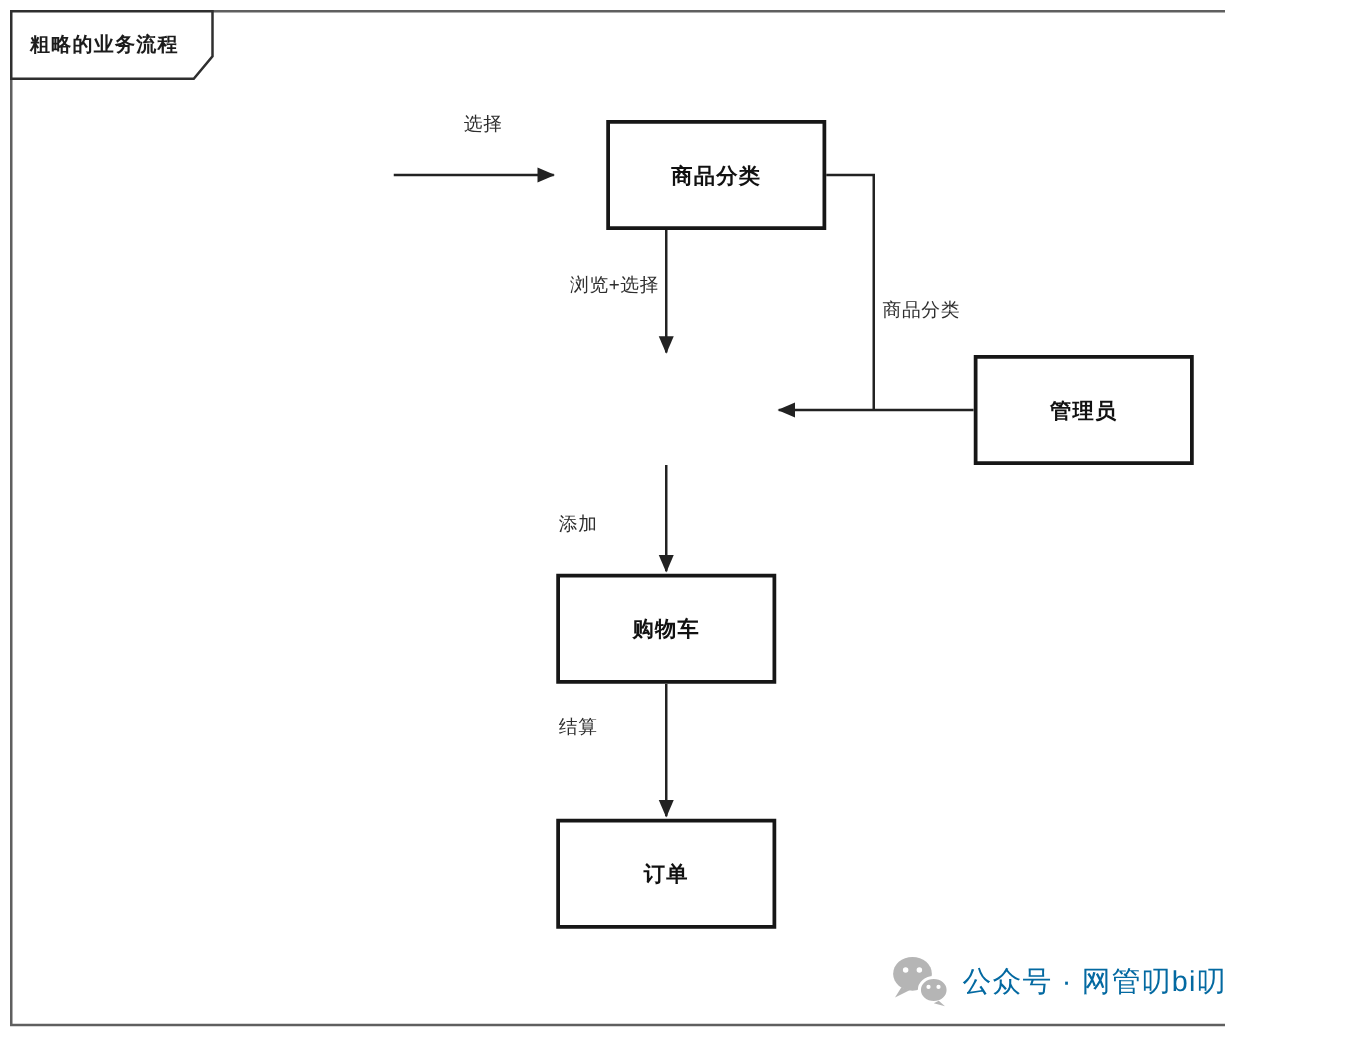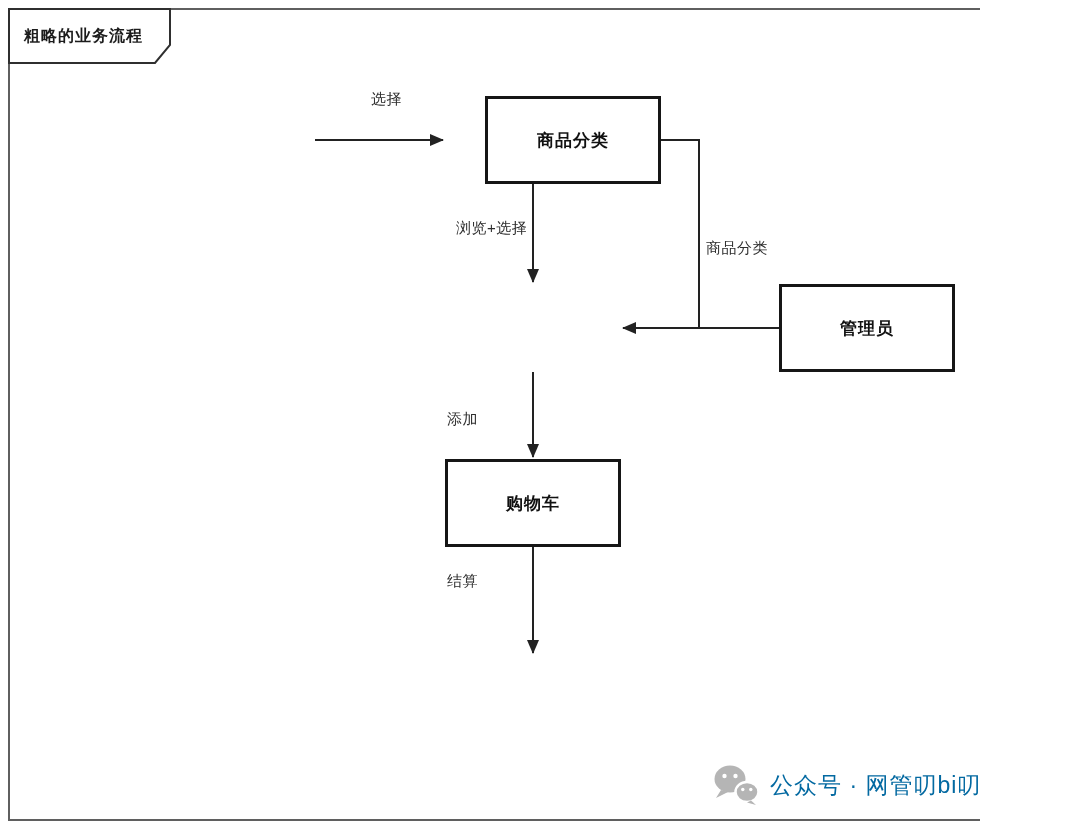--- a/index.html
+++ b/index.html
@@ -136,20 +136,21 @@
     <path d="M699,328 L699,140 L623,140" fill="none" stroke="#222222" stroke-width="2" marker-end="url(#arrow)"></path>
 
     <path d="M533,372 L533,457" fill="none" stroke="#222222" stroke-width="2" marker-end="url(#arrow)"></path>
 
     <path d="M533,547 L533,653" fill="none" stroke="#222222" stroke-width="2" marker-end="url(#arrow)"></path>
   </svg>
 
   <div class="node node-category">商品分类</div>
   <div class="node node-admin">管理员</div>
   <div class="node node-cart">购物车</div>
+  <div class="node node-order">订单</div>
 
   <div class="edge-label lbl-select">选择</div>
   <div class="edge-label lbl-browse">浏览+选择</div>
   <div class="edge-label lbl-maintain">商品分类</div>
   <div class="edge-label lbl-add">添加</div>
   <div class="edge-label lbl-checkout">结算</div>
 
   <div class="watermark">
     <svg class="watermark-icon" viewBox="0 0 48 42">
 

